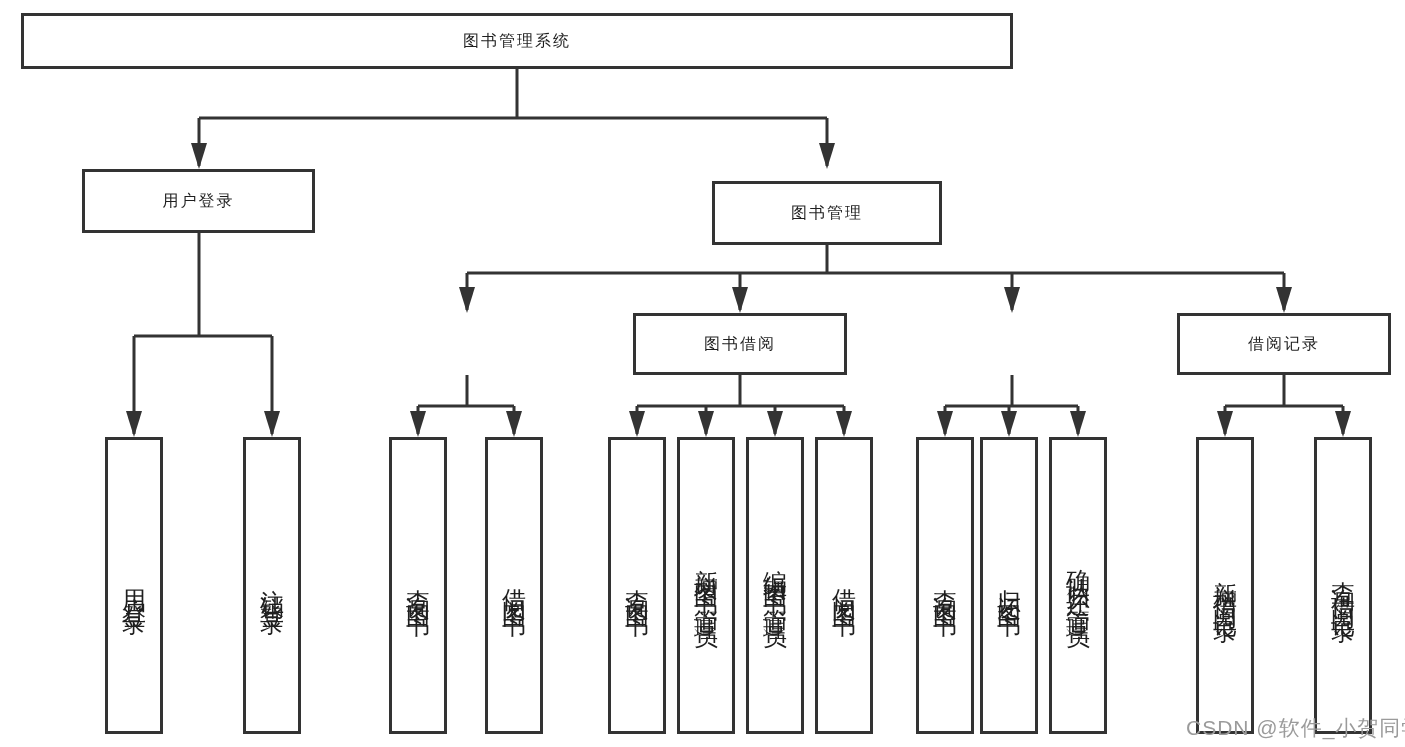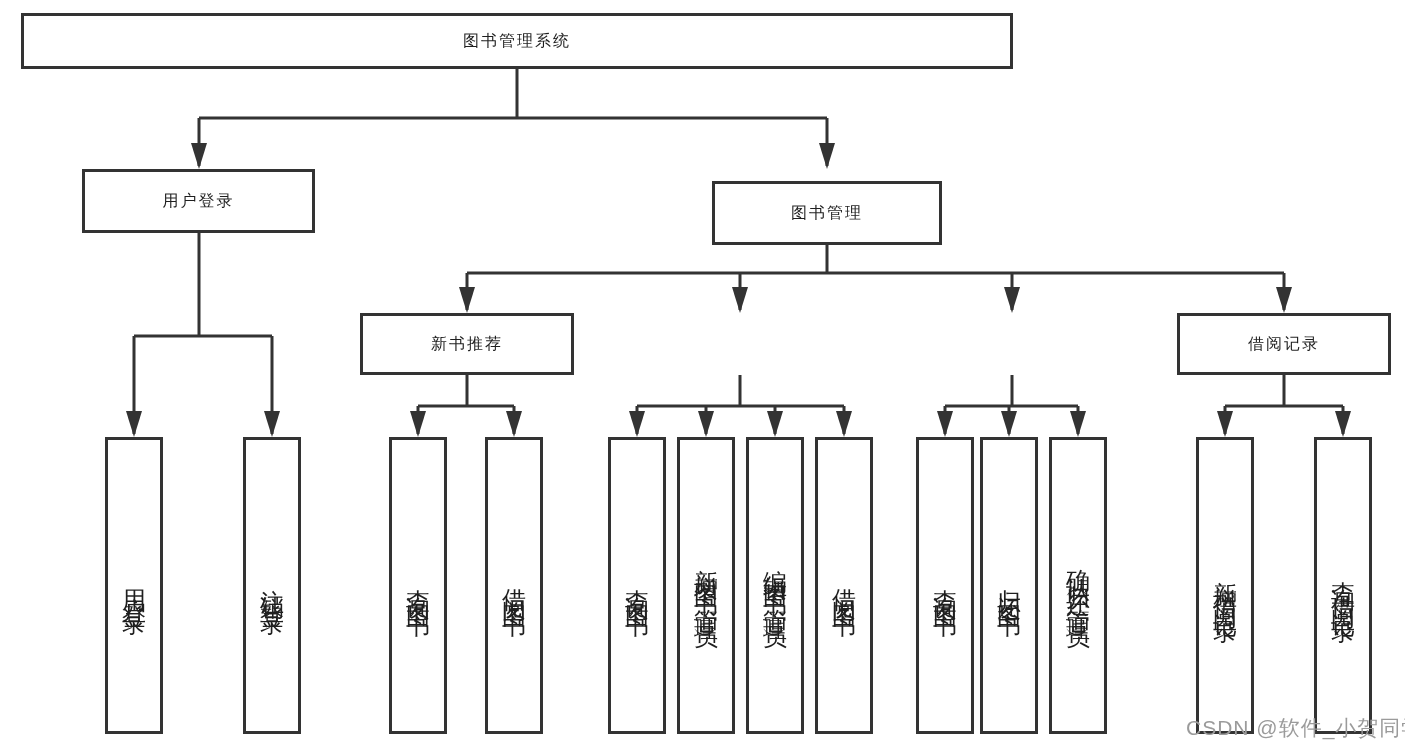--- a/index.html
+++ b/index.html
@@ -116,21 +116,21 @@
       <polygon points="1217,411 1233,411 1225,437"></polygon>
       <polygon points="1335,411 1351,411 1343,437"></polygon>
     </g>
   </svg>
 
   <div class="node" style="left:21px; top:13px; width:992px; height:56px;">图书管理系统</div>
 
   <div class="node" style="left:82px; top:169px; width:233px; height:64px;">用户登录</div>
   <div class="node" style="left:712px; top:169px; width:230px; height:64px;margin-top:12px;">图书管理</div>
 
-  <div class="node" style="left:360px; top:313px; width:214px; height:62px;">新书推荐</div>
+  <div class="node" style="left:633px; top:313px; width:214px; height:62px;">图书借阅</div>
   <div class="node" style="left:1177px; top:313px; width:214px; height:62px;">借阅记录</div>
 
   <div class="leaf" style="left:105px;">
     <span class="vtext">用户登录</span>
   </div>
   <div class="leaf" style="left:243px;">
     <span class="vtext">注销登录</span>
   </div>
 
   <div class="leaf" style="left:389px;">

